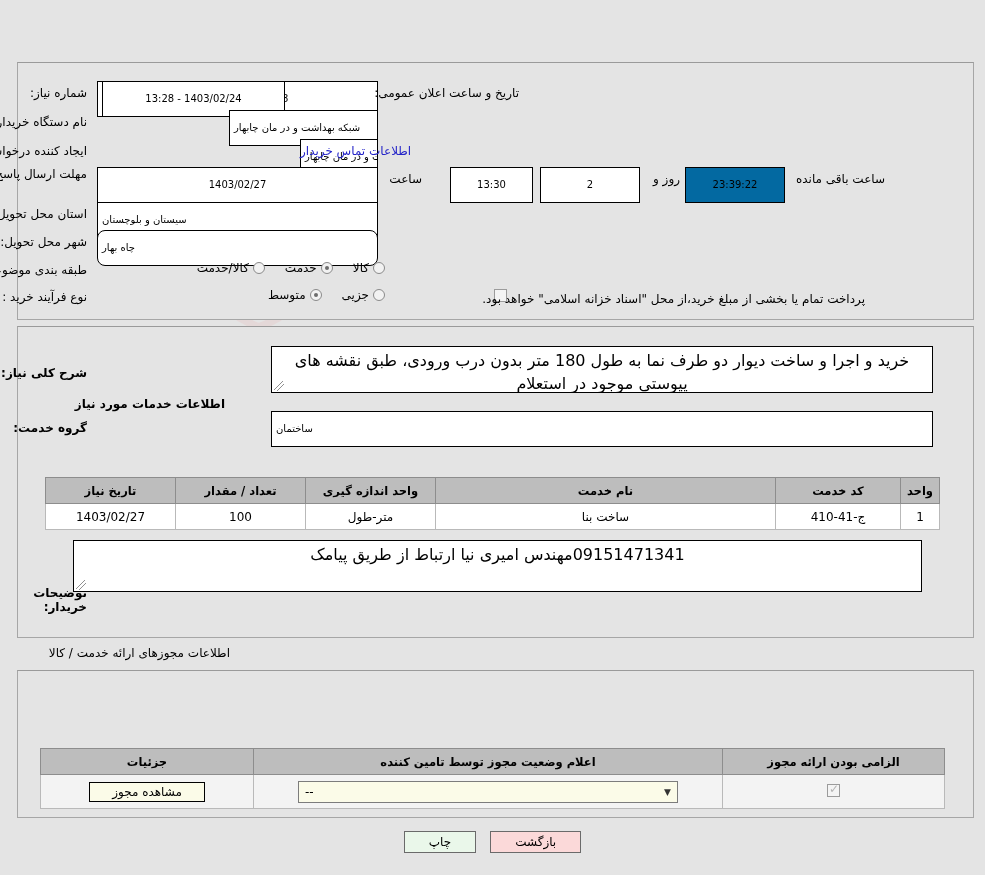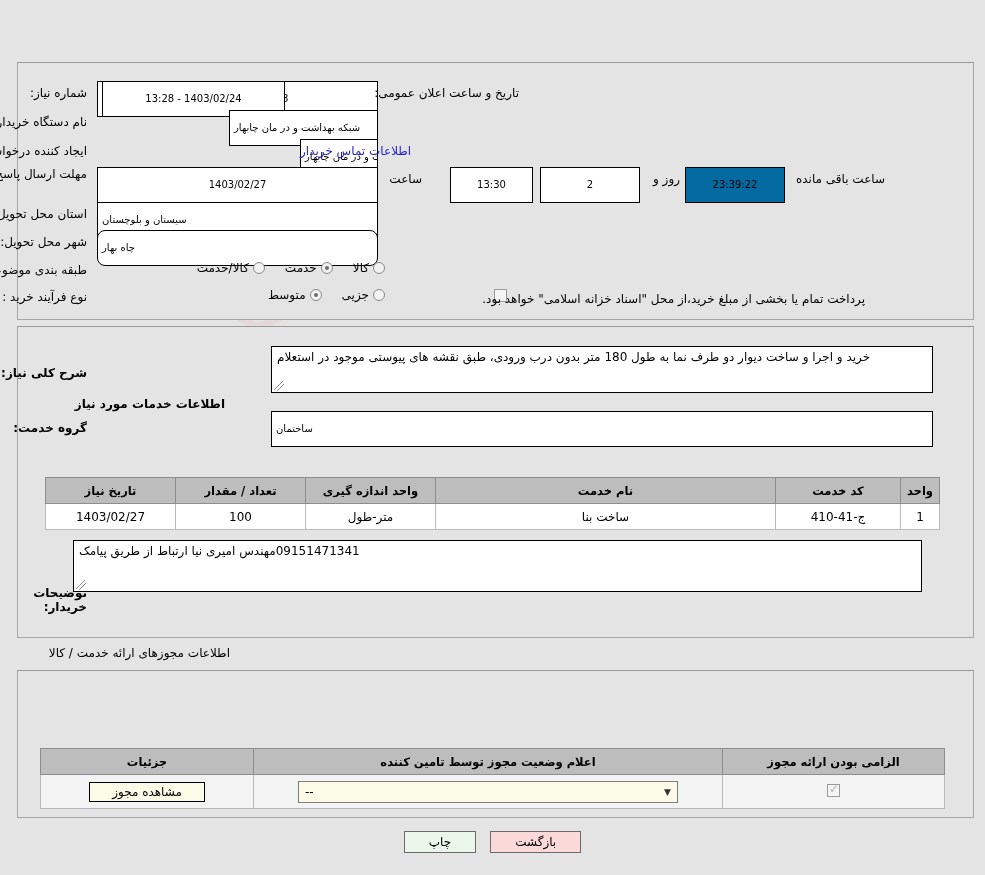--- a/index.html
+++ b/index.html
@@ -113,24 +113,24 @@
   .cb.on::after {
     content: "\2713"; position: absolute; left: 1px; top: -3px;
     font-size: 12px; color: #b4b4b4;
   }
 
   
   .ta {
     position: absolute;
     border: 1px solid #000;
     background: #fff;
-    font-size: 12px;
+    font-size: 16px;
     padding: 2px 5px;
     line-height: 1.45;
-    text-align: left;
+    text-align: center;
     overflow: hidden;
     z-index: 3;
   }
   .ta .grip {
     position: absolute; left: 2px; bottom: 1px;
     width: 10px; height: 10px; opacity: .65;
   }
 
   
   .sect {

